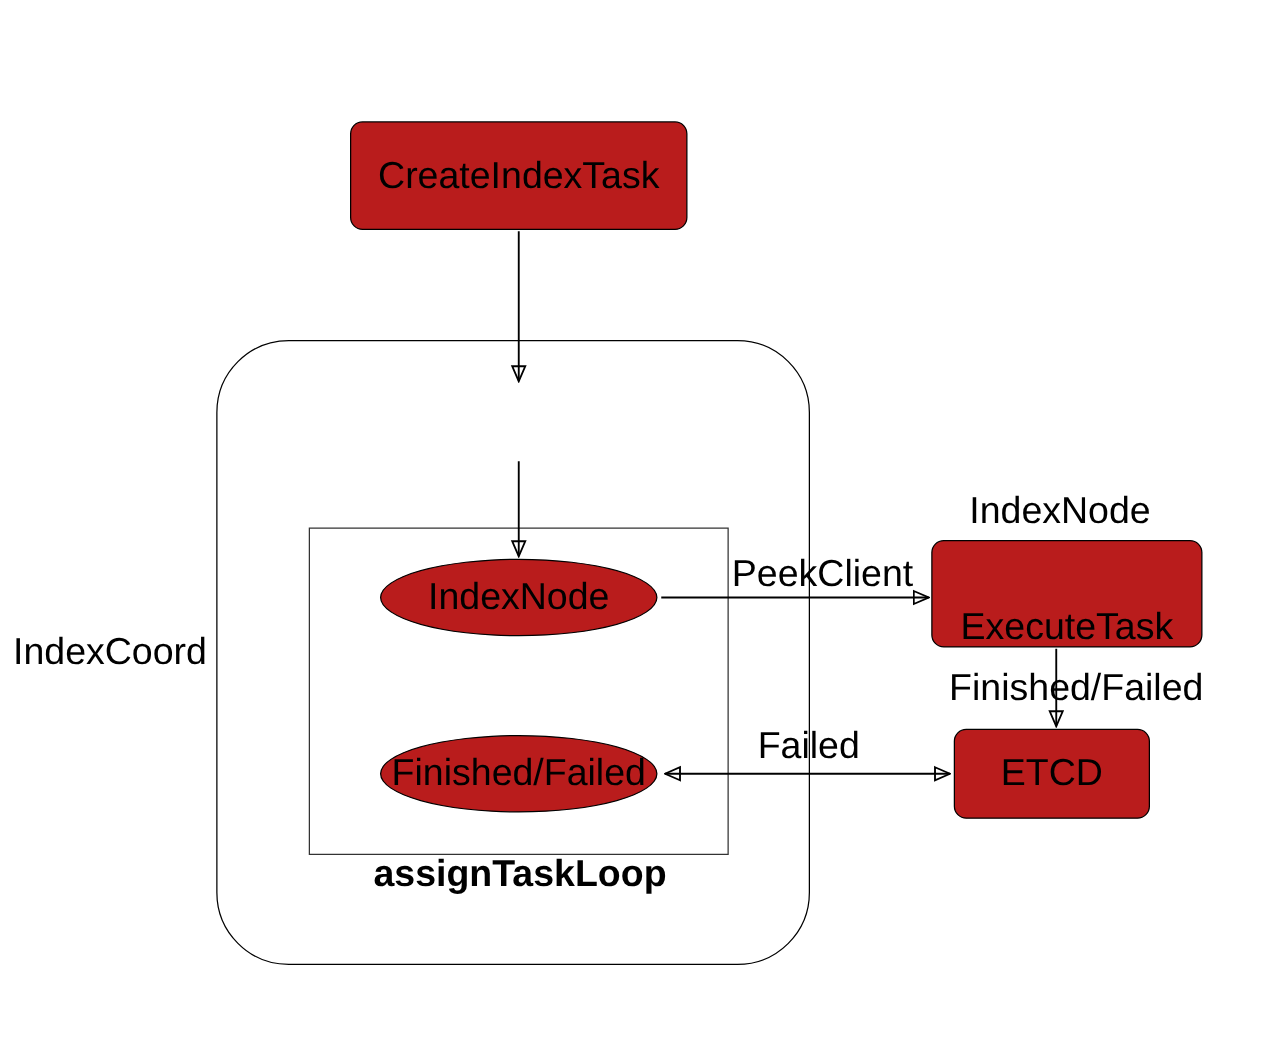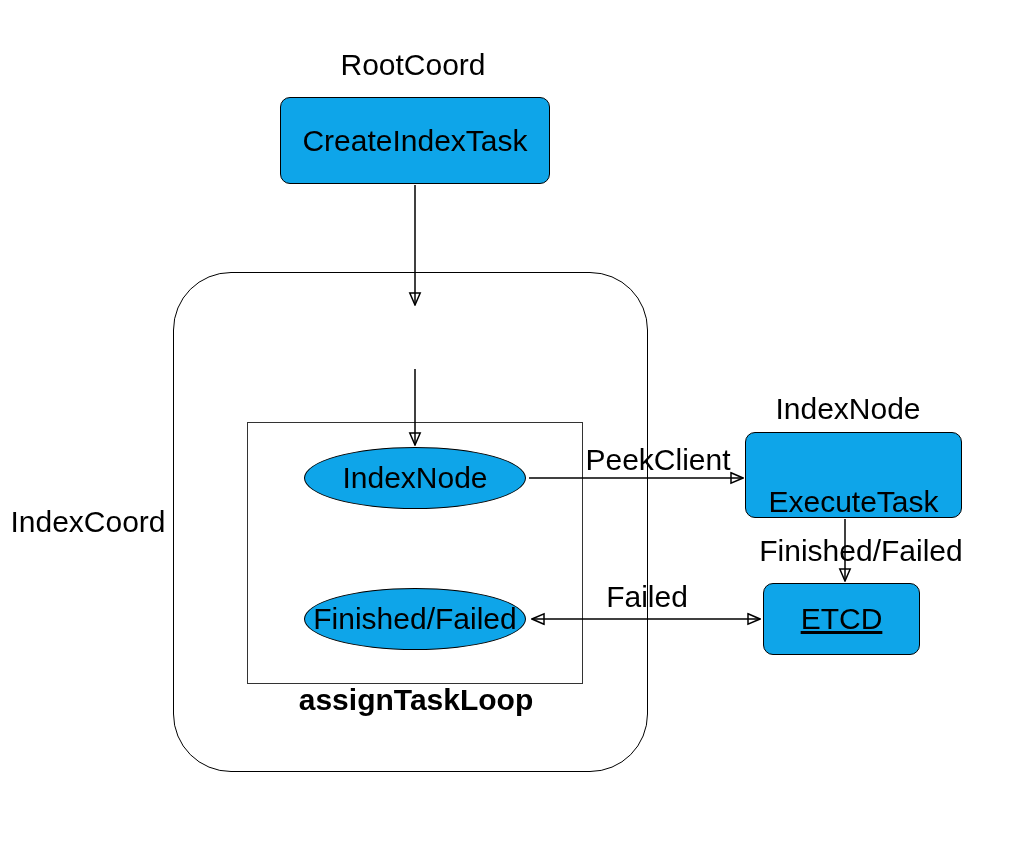--- a/index.html
+++ b/index.html
@@ -32,34 +32,34 @@
     width: 336px; height: 262px;
     border: 1.5px solid #333333;
     box-sizing: border-box;
     background: transparent;
   }
   
   .node {
     position: absolute;
     box-sizing: border-box;
     border: 1.5px solid #000000;
-    background: #0ea5e9;
+    background: #b91c1c;
     display: flex;
     align-items: center;
     justify-content: center;
     font-size: 30px;
     line-height: 1;
     white-space: nowrap;
   }
   .rounded-box { border-radius: 10px; }
   .ellipse { border-radius: 50%; }
 
   #create-index-task { left: 280px; top: 97px;  width: 270px; height: 87px; }
   #execute-task      { left: 745px; top: 432px; width: 217px; height: 86px; align-items: flex-end; }
-  #etcd              { left: 763px; top: 583px; width: 157px; height: 72px; text-decoration: underline; }
+  #etcd              { left: 763px; top: 583px; width: 157px; height: 72px; }
 
   #unissued        { left: 304px; top: 307px; width: 222px; height: 62px; }
   #in-progress     { left: 304px; top: 447px; width: 222px; height: 62px; }
   #finished-failed { left: 304px; top: 588px; width: 222px; height: 62px; }
 
   
   .label {
     position: absolute;
     transform: translate(-50%, -50%);
     font-size: 30px;
@@ -122,21 +122,20 @@
         <path d="M1,1.8 L13,7 L1,12.2 Z" fill="#000000" stroke="none"></path>
       </marker>
     </defs>
     <path d="M415,185 L415,305" marker-end="url(#arrowhead)"></path>
     <path d="M415,369 L415,445" marker-end="url(#arrowhead)"></path>
     <path d="M529,478 L743,478" marker-end="url(#arrowhead)"></path>
     <path d="M845,519 L845,581" marker-end="url(#arrowhead)"></path>
     <path d="M532,619 L760,619" marker-start="url(#arrowhead)" marker-end="url(#arrowhead)"></path>
   </svg>
 
-  <div class="label" id="root-coord-label">RootCoord</div>
 
   <div class="label" id="index-node-label">IndexNode</div>
 
   <div class="label" id="index-coord-label">IndexCoord</div>
 
   <div class="label" id="assign-task-loop-label">assignTaskLoop</div>
 
   <div class="label" id="peek-client-label">PeekClient</div>
 
   <div class="label" id="finished-failed-edge-label">Finished/Failed</div>

